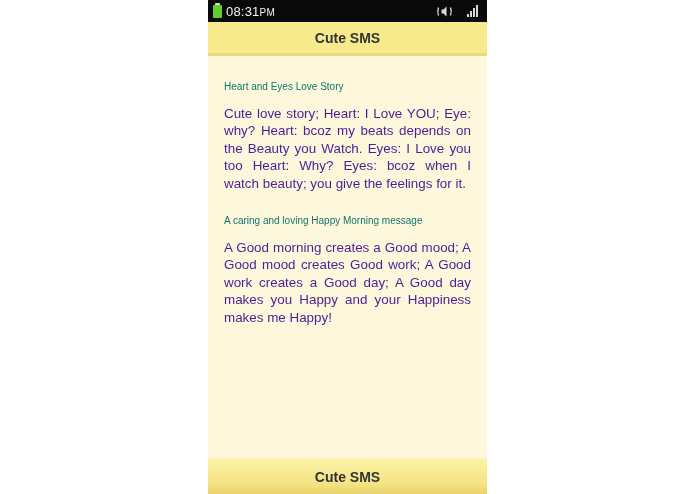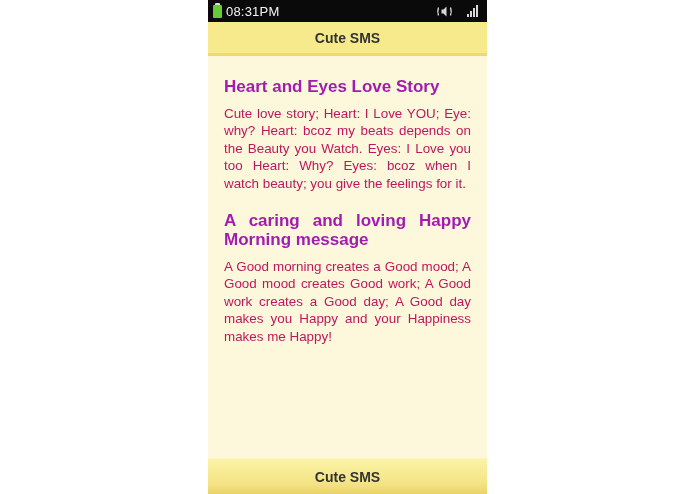--- a/index.html
+++ b/index.html
@@ -42,21 +42,21 @@
     top: -2px; left: 2px;
     width: 5px; height: 2px;
     background: #cfe9c0;
     border-radius: 1px 1px 0 0;
   }
   .time {
     font-size: 13px;
     letter-spacing: 0.2px;
     color: #f2f2f2;
   }
-  .meridiem { font-size: 13px; }
+  .meridiem { font-size: 10px; }
   .sb-spacer { flex: 1; }
   .vibrate-icon { margin-right: 14px; display: flex; align-items: center; }
   .signal-icon {
     display: flex; align-items: flex-end; gap: 1px;
     margin-right: 4px;
   }
   .signal-icon span { display: block; width: 2px; background: #d8d8d8; }
   .signal-icon .b1 { height: 3px; }
   .signal-icon .b2 { height: 6px; }
   .signal-icon .b3 { height: 9px; }
@@ -75,29 +75,29 @@
 
   
   .content {
     flex: 1 1 auto;
     background: #fdf8dc;
     padding: 21px 16px 0 16px;
     overflow: hidden;
   }
   .section { margin-bottom: 19px; }
   .section-title {
-    color: #a21caf;
-    font-size: 17px;
-    font-weight: bold;
+    color: #0f766e;
+    font-size: 10px;
+    font-weight: normal;
     line-height: 19px;
     text-align: justify;
   }
   .section-body {
     margin-top: 9px;
-    color: #be185d;
+    color: #4c1d95;
     font-size: 13.4px;
     line-height: 17.4px;
     text-align: justify;
   }
 
   
   .app-footer {
     flex: 0 0 36px; height: 36px;
     background: linear-gradient(to bottom, #fbf3a6 0%, #f4e384 72%, #eeda74 88%, #e9d168 100%);
     border-top: 1px solid #fdf6bf;

